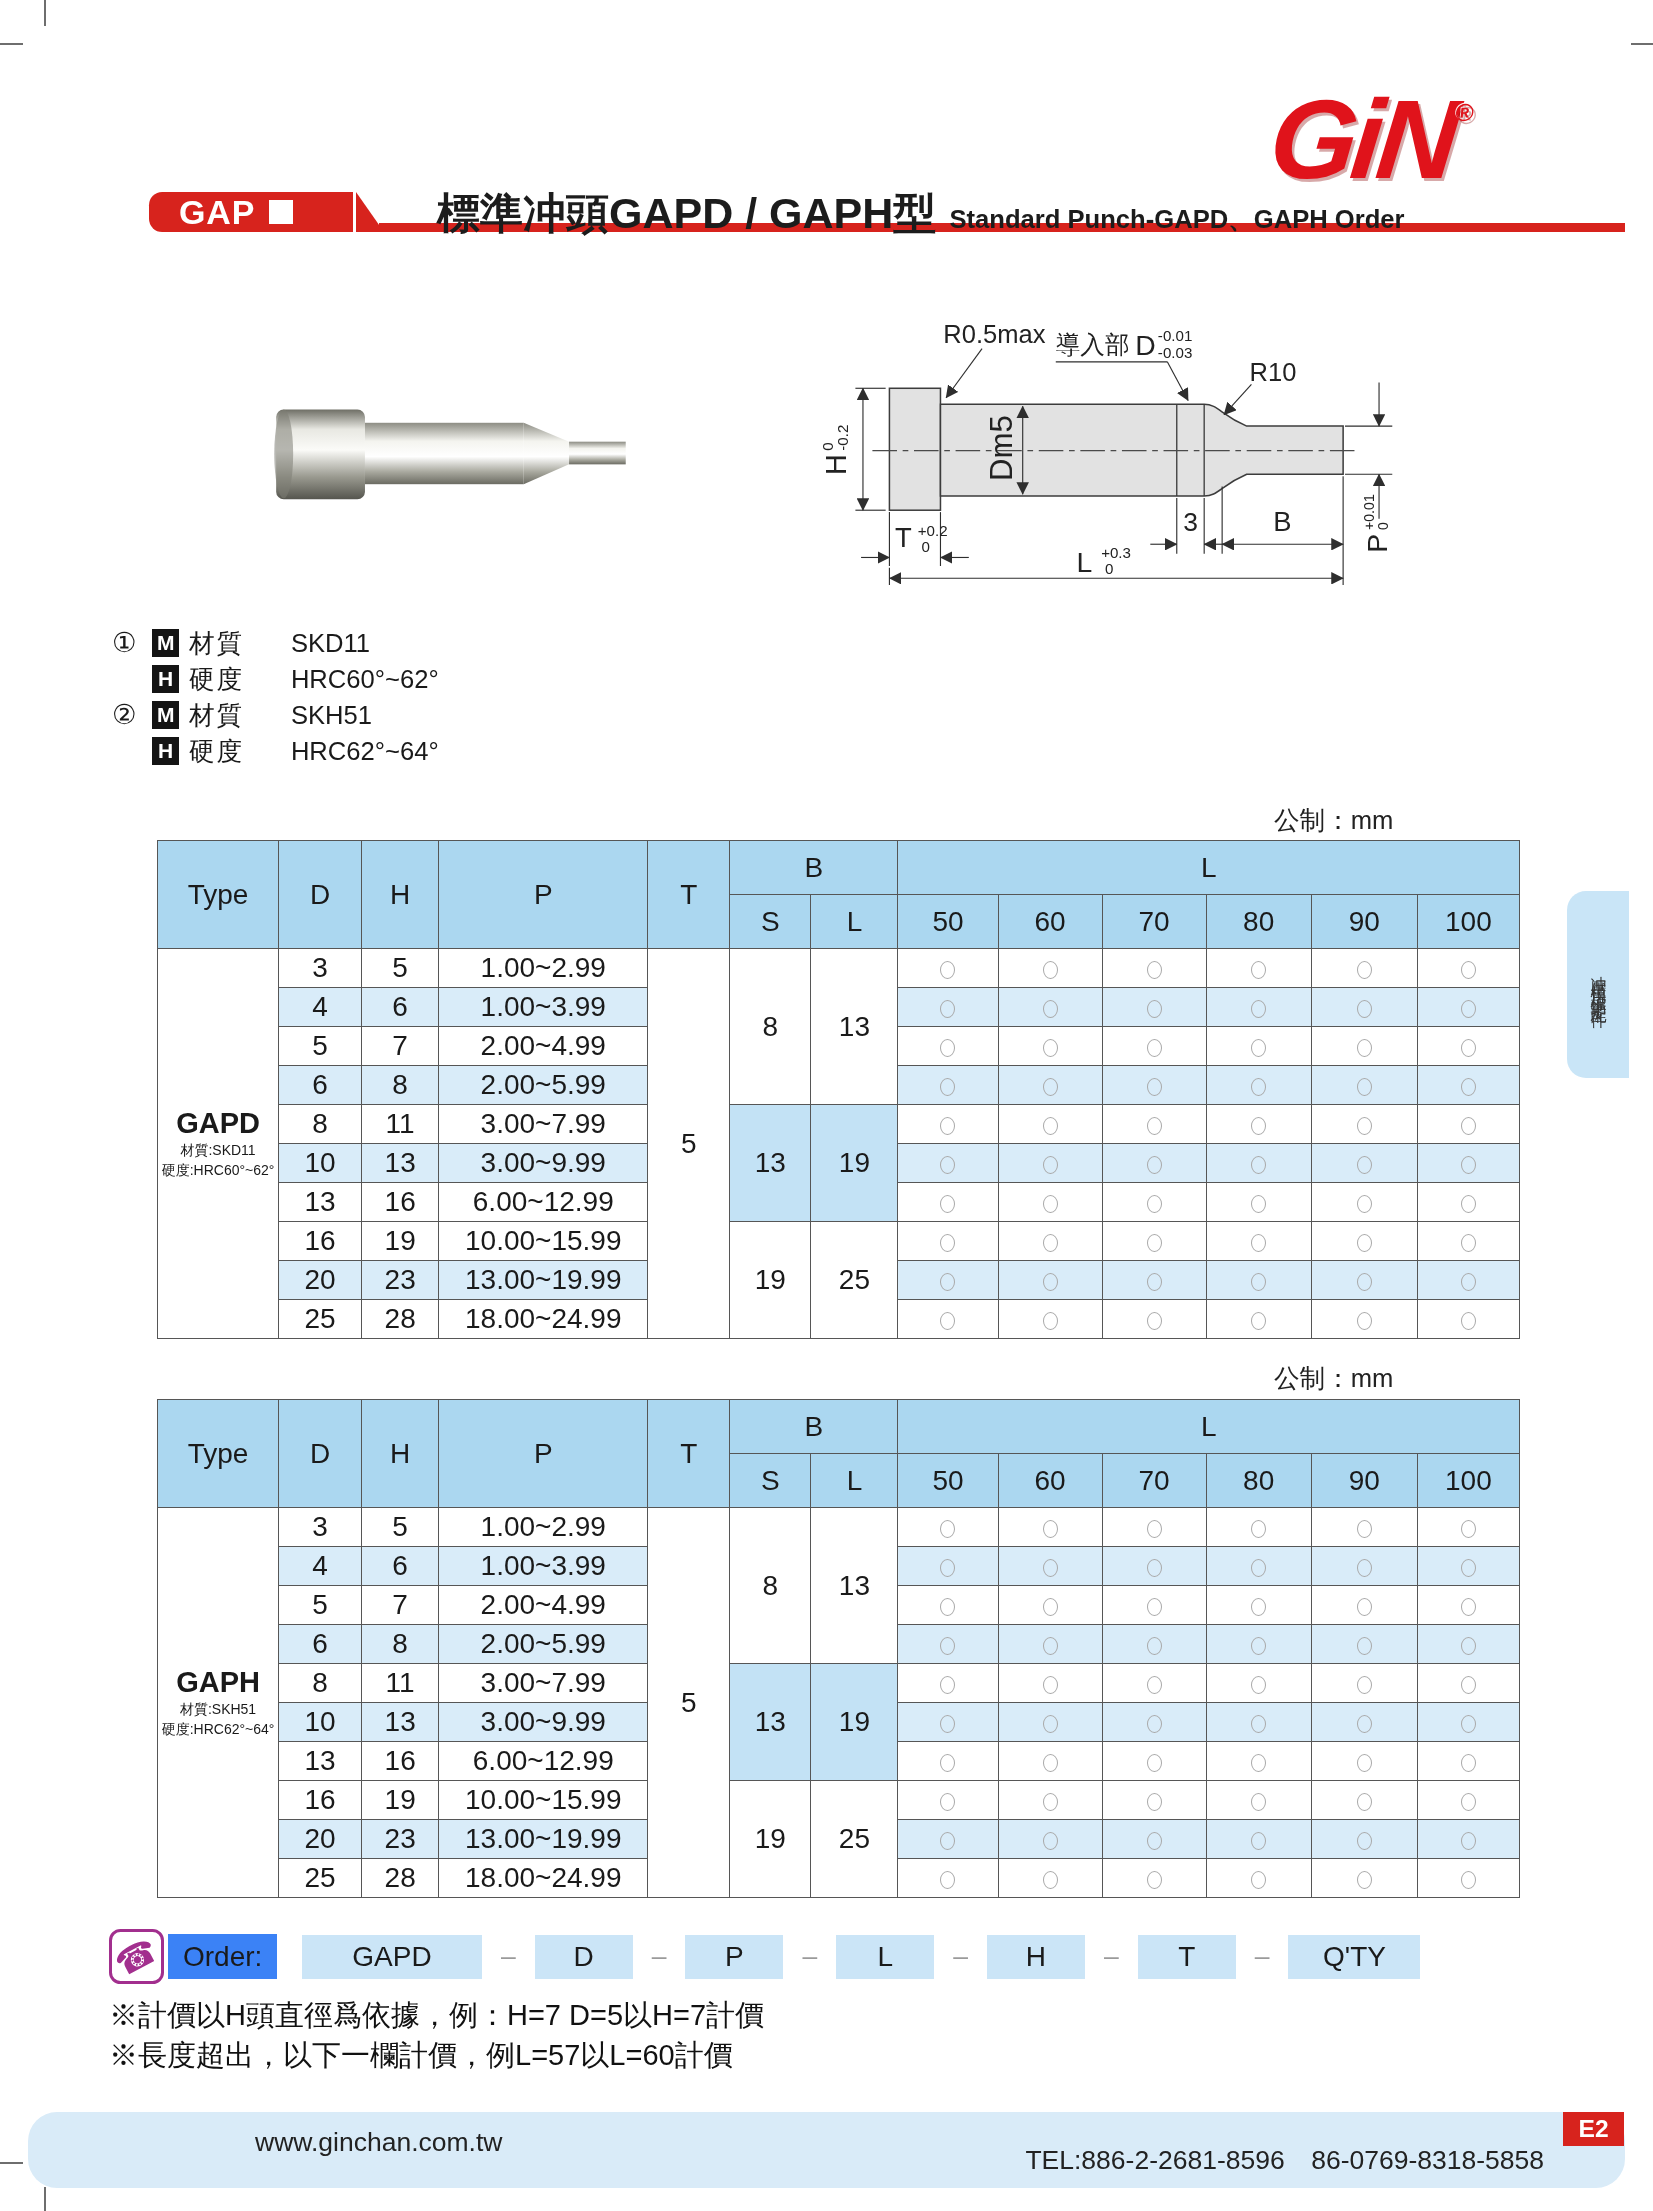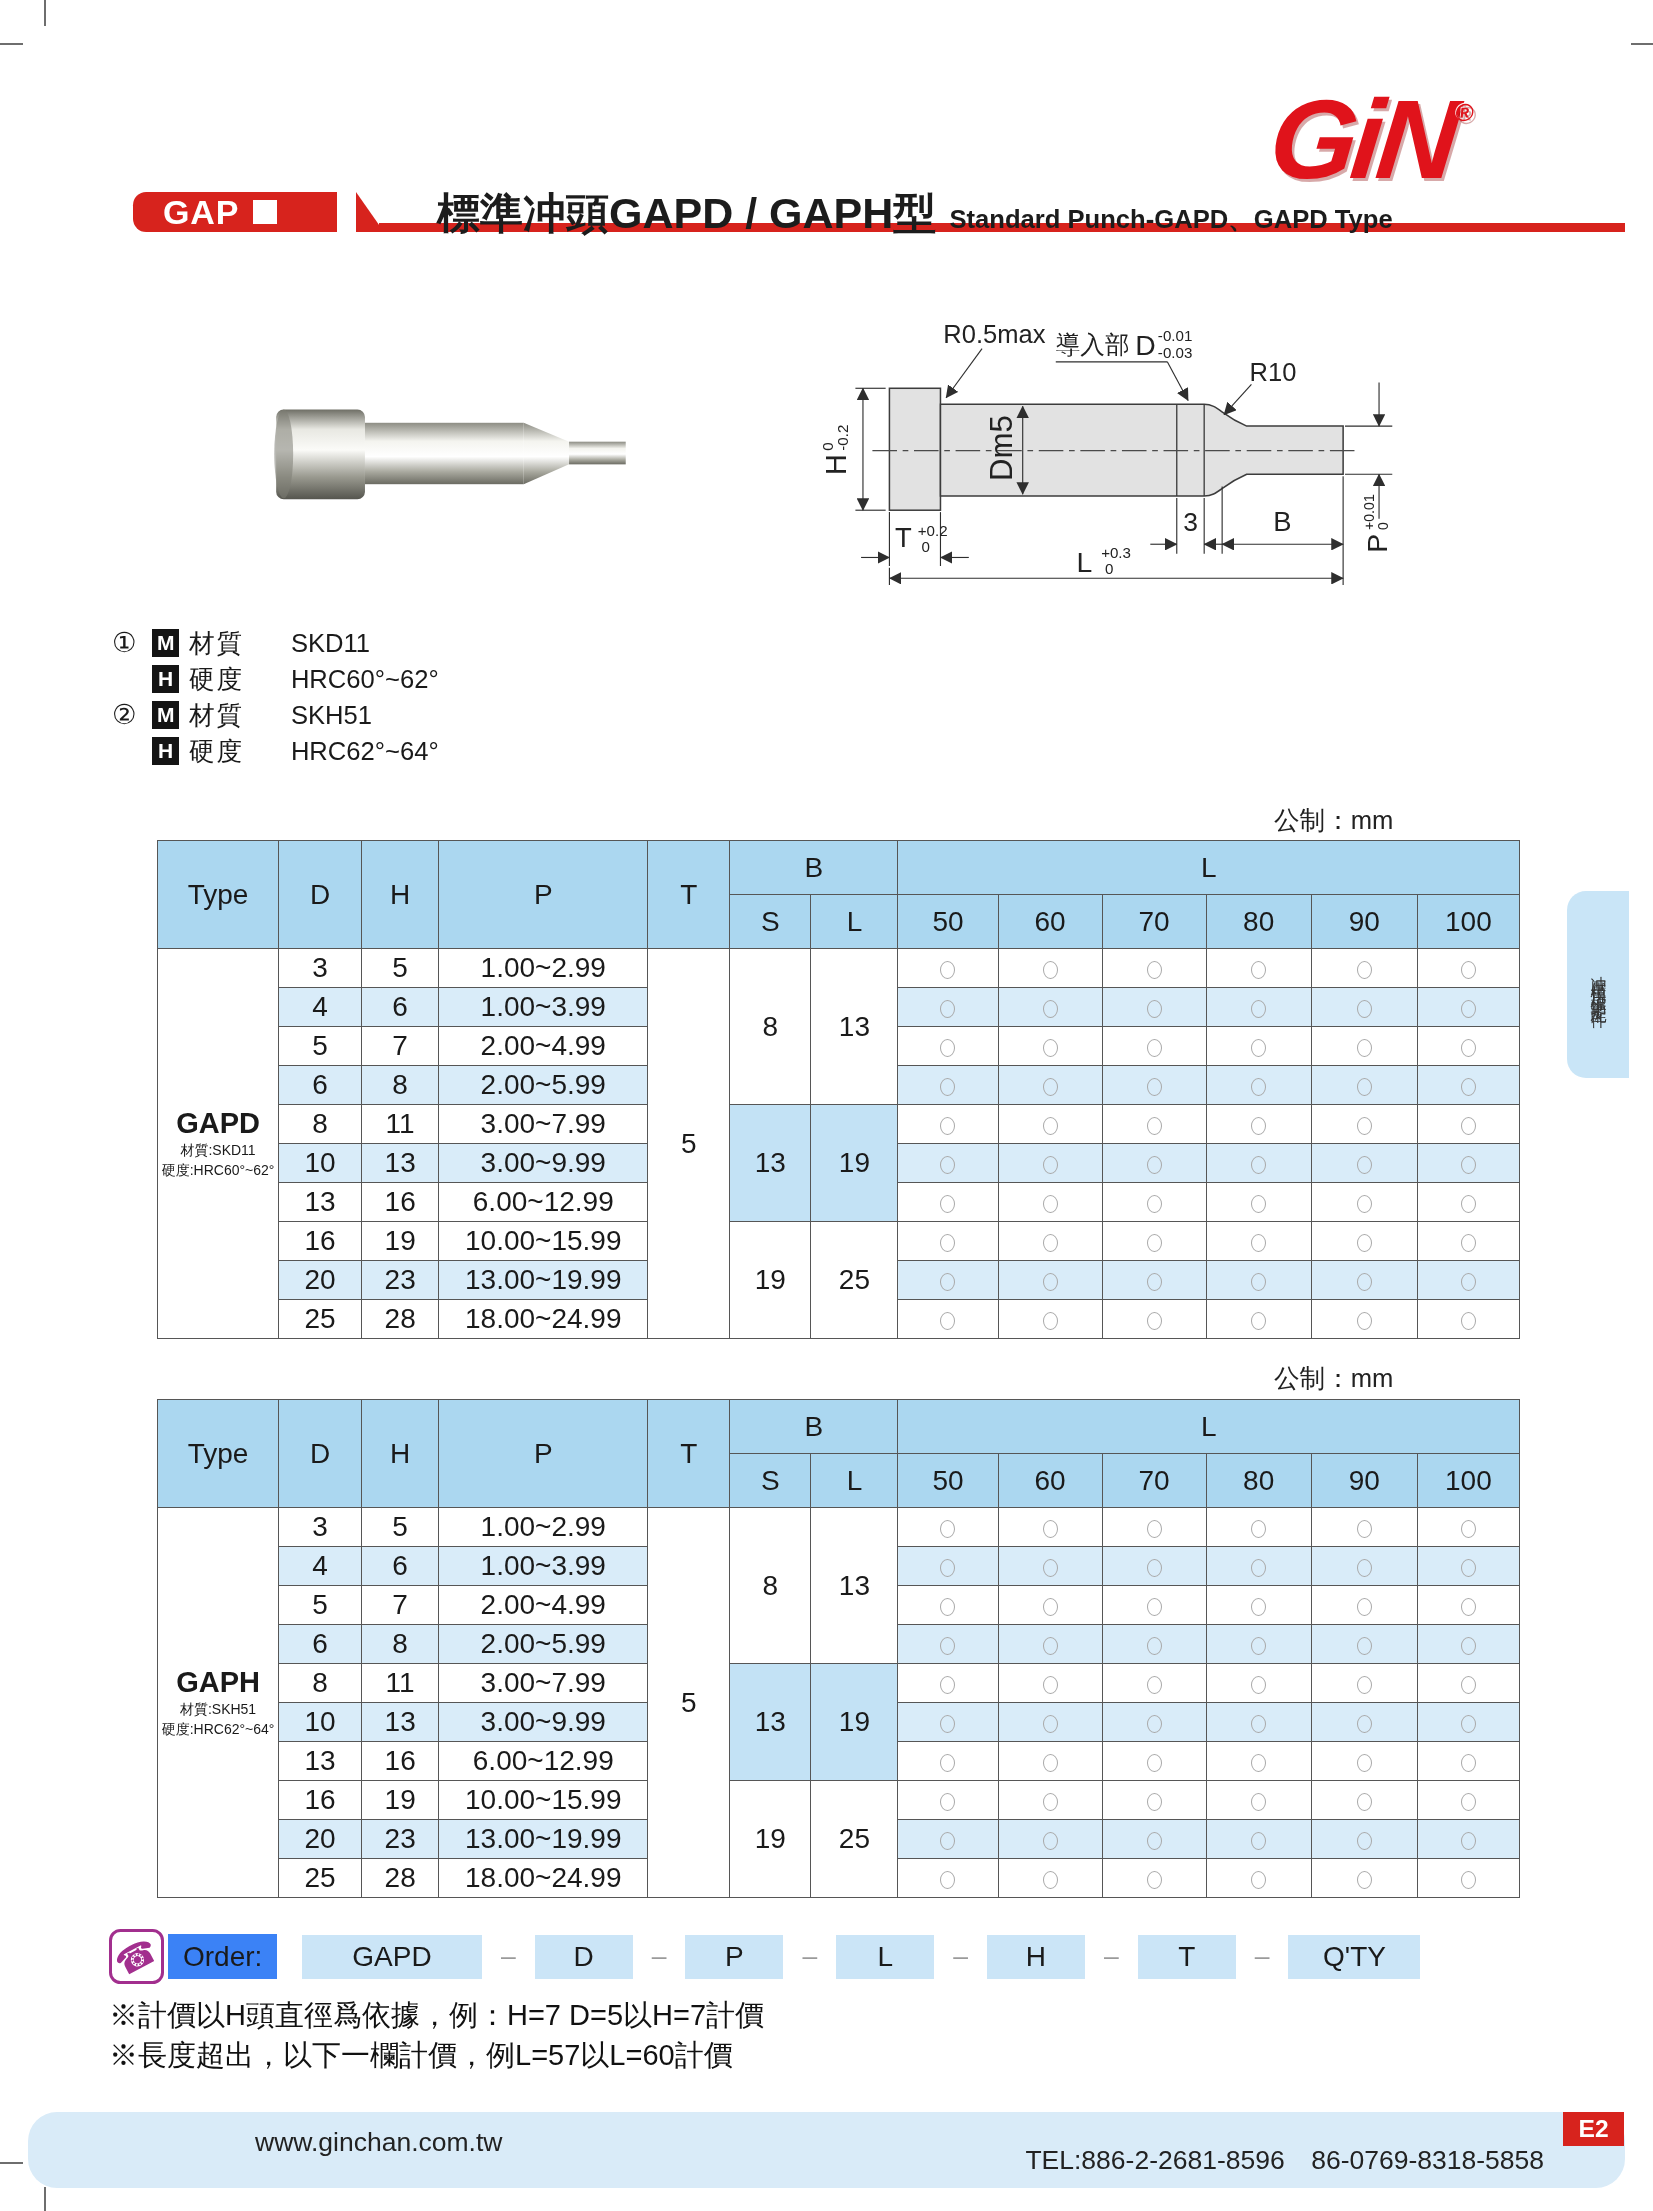--- a/index.html
+++ b/index.html
@@ -7,21 +7,21 @@
         font-family:"Liberation Sans", sans-serif;color:#1a1a1a;}
   
   .mark{position:absolute;background:#6e6e6e;}
   
   .logo{position:absolute;left:1273px;top:47px;width:312px;height:142px;
         font-style:italic;font-weight:bold;font-size:112px;line-height:132px;color:#e0131b;
         transform:skewX(-6deg);letter-spacing:-5.7px;
         text-shadow:2.8px 2.8px 0 rgba(140,10,10,.35), -0.9px -0.9px 0 rgba(255,255,255,.9);}
   .logo sup{font-size:24.6px;letter-spacing:0;font-style:normal;vertical-align:57px;}
   
-  .badge{position:absolute;left:133px;top:192px;width:204px;height:40px;background:#d7231d;
+  .badge{position:absolute;left:149px;top:192px;width:204px;height:40px;background:#d7231d;
          border-radius:13.2px 0 0 13.2px;display:flex;align-items:center;padding-left:30px;box-sizing:border-box;text-align:right;}
   .badge .gap-text{color:#fff;font-weight:bold;font-size:34px;letter-spacing:0.9px;}
   .badge .wsq{display:inline-block;width:24.6px;height:24.6px;background:#fff;margin-left:13.2px;}
   .badge-slant{position:absolute;left:356px;top:192px;width:0;height:0;
          border-bottom:40px solid #d7231d;border-right:28px solid transparent;}
   .redline{position:absolute;left:379px;top:223px;width:1246px;height:8.5px;background:#d7231d;}
   .titles{position:absolute;left:437px;top:185px;white-space:nowrap;}
   .title-zh{font-size:43px;font-weight:bold;color:#1c1c1c;}
   .title-en{font-size:25.6px;font-weight:bold;color:#1c1c1c;margin-left:13.2px;}
   
@@ -90,21 +90,21 @@
 
   <div class="logo"><span>GiN</span><sup>®</sup></div>
 
   <div class="badge">
     <span class="gap-text">GAP</span>
     <span class="wsq"></span>
   </div>
   <div class="badge-slant"></div>
   <div class="redline"></div>
   <div class="titles">
-    <span class="title-zh">標準冲頭GAPD / GAPH型</span><span class="title-en">Standard Punch-GAPD、GAPD Type</span>
+    <span class="title-zh">標準冲頭GAPD / GAPH型</span><span class="title-en">Standard Punch-GAPD、GAPH Order</span>
   </div>
 
   <svg style="position:absolute;left:270px;top:402px;" width="360" height="137" viewBox="0 0 380 145">
     <defs>
       <linearGradient id="met1" x1="0" y1="0" x2="0" y2="1">
         <stop offset="0" stop-color="#6f6f66"></stop>
           <stop offset="0.22" stop-color="#e8e8e2"></stop>
         <stop offset="0.45" stop-color="#fbfbf8"></stop>
           <stop offset="0.75" stop-color="#9a9a90"></stop>
         <stop offset="1" stop-color="#55554e"></stop>

